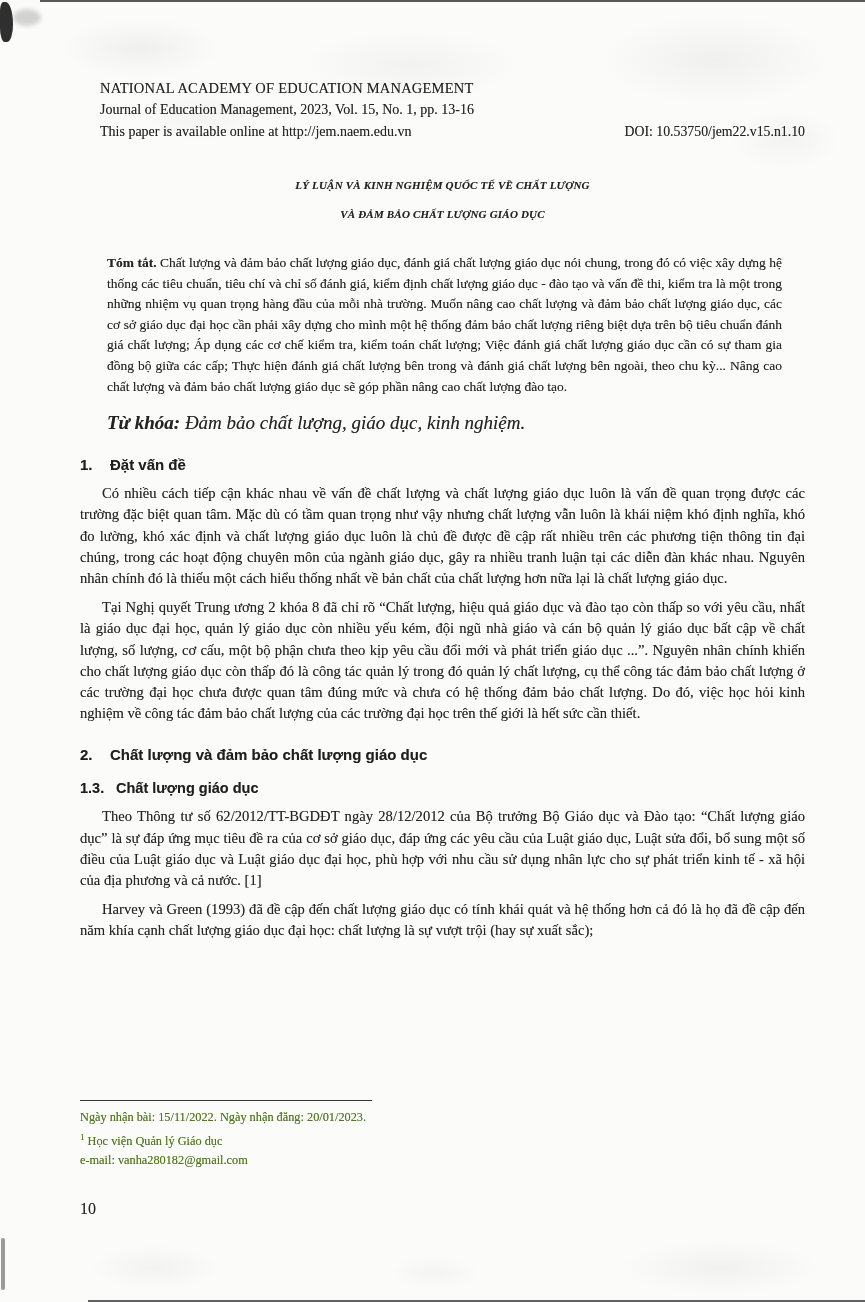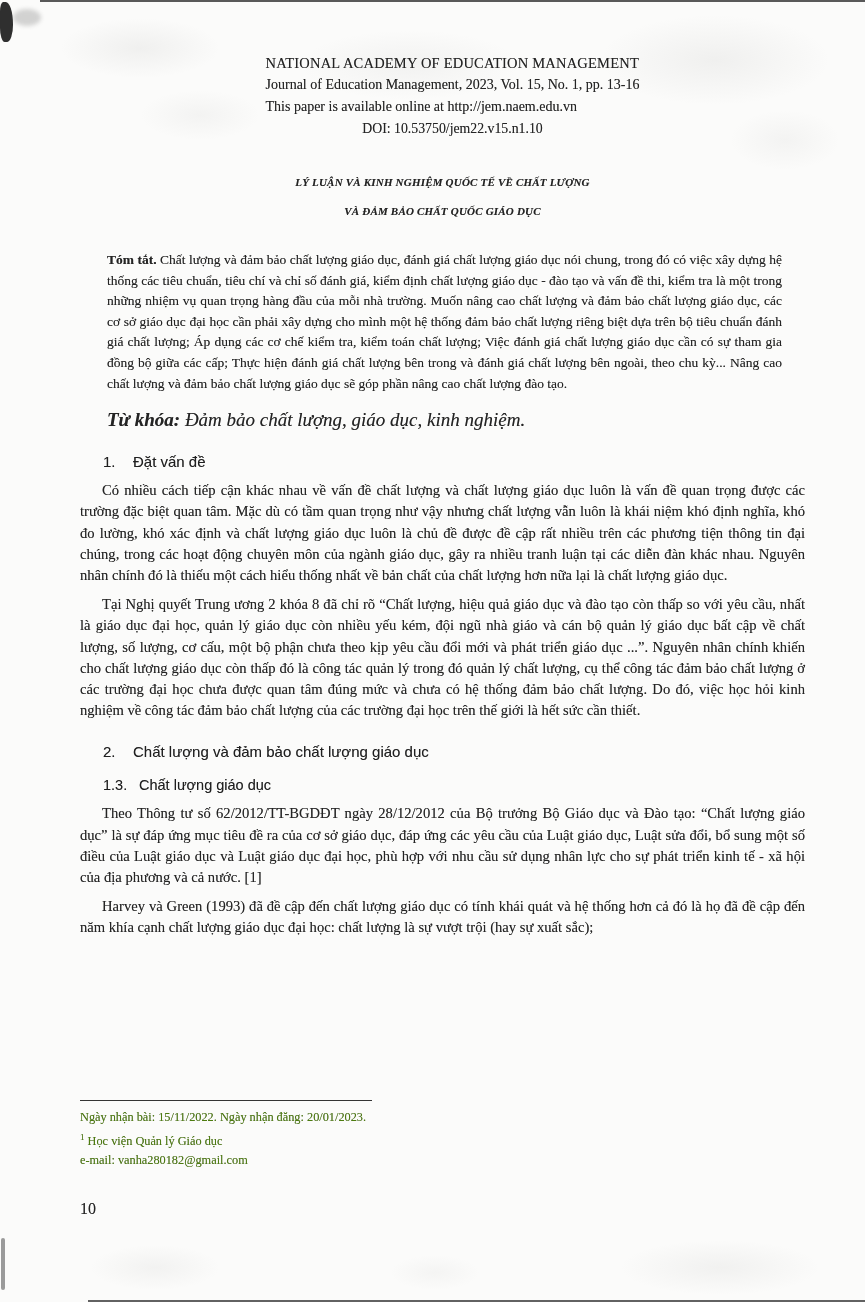--- a/index.html
+++ b/index.html
@@ -27,35 +27,35 @@
   .b3 { left:600px; top:15px; width:230px; height:90px; opacity:.10; }
   .b4 { left:140px; top:90px; width:120px; height:50px; opacity:.07; }
   .b5 { left:730px; top:110px; width:110px; height:60px; opacity:.07; }
   .b6 { left:90px; top:1245px; width:130px; height:45px; opacity:.08; }
   .b7 { left:620px; top:1240px; width:200px; height:55px; opacity:.09; }
   .b8 { left:390px; top:1255px; width:90px; height:35px; opacity:.06; }
 
   
   .content { position:relative; padding:0 60px 0 80px; }
 
-  .header-row { display:flex; justify-content:space-between; align-items:center; margin-top:52px; padding-left:20px;flex-direction:column; }
+  .header-row { display:flex; justify-content:space-between; align-items:flex-end; margin-top:77px; padding-left:20px; }
   .header-left { font-size:14px; line-height:22px; }
   .header-left .pub { font-size:14.5px; letter-spacing:.2px; }
   .doi { font-size:13.8px; line-height:22px; white-space:nowrap; }
 
   .title-block { margin-top:28px; text-align:center; font-weight:bold; font-size:11px; line-height:29px; letter-spacing:.2px;font-style:italic; }
   .author-line { margin-top:13px; text-align:center; font-size:15.5px; }
   .author-line sup { font-size:10px; }
 
   .abstract { margin:24px 23px 0 27px; font-size:13.5px; line-height:20.6px; text-align:justify; }
   .abstract .lbl { font-weight:bold; }
   .keywords { margin:15px 23px 0 27px; font-size:19px; font-style:italic; }
   .keywords .lbl { font-weight:bold; }
 
-  .sec-heading { margin-top:22px; font-family:"Liberation Sans", sans-serif; font-weight:normal; font-size:15px; color:#1f1f1f;margin-left:23px; }
+  .sec-heading { margin-top:22px; font-family:"Liberation Sans", sans-serif; font-weight:bold; font-size:15px; color:#1f1f1f; }
   .sec-heading .num { display:inline-block; min-width:30px; }
   .sec-heading.sub { font-size:14.5px; margin-top:17px; }
   .sec-heading.sub .num { min-width:36px; }
 
   .body-p { margin:8px 0 0 0; font-size:14.6px; line-height:21.2px; text-align:justify; text-indent:22px; }
   .first-after-heading { margin-top:10px; }
 
   .footnote { position:absolute; left:80px; top:1100px; width:700px; font-size:12.3px; line-height:19.5px; color:#4d7c0f; }
   .footnote-rule { width:292px; height:0; border-top:1.5px solid #343434; margin-bottom:7px; }
   .footnote sup { font-size:9px; }
@@ -87,21 +87,21 @@
       <div class="header-left txt">
         <div class="pub">NATIONAL ACADEMY OF EDUCATION MANAGEMENT</div>
         <div>Journal of Education Management, 2023, Vol. 15, No. 1, pp. 13-16</div>
         <div>This paper is available online at http://jem.naem.edu.vn</div>
       </div>
       <div class="doi txt">DOI: 10.53750/jem22.v15.n1.10</div>
     </div>
 
     <div class="title-block txt">
       <div>LÝ LUẬN VÀ KINH NGHIỆM QUỐC TẾ VỀ CHẤT LƯỢNG</div>
-      <div>VÀ ĐẢM BẢO CHẤT QUỐC GIÁO DỤC</div>
+      <div>VÀ ĐẢM BẢO CHẤT LƯỢNG GIÁO DỤC</div>
     </div>
 
     <div class="abstract txt"><span class="lbl">Tóm tắt.</span><span> Chất lượng và đảm bảo chất lượng giáo dục, đánh giá chất lượng giáo dục nói chung, trong đó có việc xây dựng hệ thống các tiêu chuẩn, tiêu chí và chỉ số đánh giá, kiểm định chất lượng giáo dục - đào tạo và vấn đề thi, kiểm tra là một trong những nhiệm vụ quan trọng hàng đầu của mỗi nhà trường. Muốn nâng cao chất lượng và đảm bảo chất lượng giáo dục, các cơ sở giáo dục đại học cần phải xây dựng cho mình một hệ thống đảm bảo chất lượng riêng biệt dựa trên bộ tiêu chuẩn đánh giá chất lượng; Áp dụng các cơ chế kiểm tra, kiểm toán chất lượng; Việc đánh giá chất lượng giáo dục cần có sự tham gia đồng bộ giữa các cấp; Thực hiện đánh giá chất lượng bên trong và đánh giá chất lượng bên ngoài, theo chu kỳ... Nâng cao chất lượng và đảm bảo chất lượng giáo dục sẽ góp phần nâng cao chất lượng đào tạo.</span></div>
 
     <div class="keywords txt"><span class="lbl">Từ khóa:</span><span> Đảm bảo chất lượng, giáo dục, kinh nghiệm.</span></div>
 
     <div class="sec-heading txt"><span class="num">1.</span><span>Đặt vấn đề</span></div>
     <p class="body-p first-after-heading txt">Có nhiều cách tiếp cận khác nhau về vấn đề chất lượng và chất lượng giáo dục luôn là vấn đề quan trọng được các trường đặc biệt quan tâm. Mặc dù có tầm quan trọng như vậy nhưng chất lượng vẫn luôn là khái niệm khó định nghĩa, khó đo lường, khó xác định và chất lượng giáo dục luôn là chủ đề được đề cập rất nhiều trên các phương tiện thông tin đại chúng, trong các hoạt động chuyên môn của ngành giáo dục, gây ra nhiều tranh luận tại các diễn đàn khác nhau. Nguyên nhân chính đó là thiếu một cách hiểu thống nhất về bản chất của chất lượng hơn nữa lại là chất lượng giáo dục.</p>
     <p class="body-p txt">Tại Nghị quyết Trung ương 2 khóa 8 đã chỉ rõ “Chất lượng, hiệu quả giáo dục và đào tạo còn thấp so với yêu cầu, nhất là giáo dục đại học, quản lý giáo dục còn nhiều yếu kém, đội ngũ nhà giáo và cán bộ quản lý giáo dục bất cập về chất lượng, số lượng, cơ cấu, một bộ phận chưa theo kịp yêu cầu đổi mới và phát triển giáo dục ...”. Nguyên nhân chính khiến cho chất lượng giáo dục còn thấp đó là công tác quản lý trong đó quản lý chất lượng, cụ thể công tác đảm bảo chất lượng ở các trường đại học chưa được quan tâm đúng mức và chưa có hệ thống đảm bảo chất lượng. Do đó, việc học hỏi kinh nghiệm về công tác đảm bảo chất lượng của các trường đại học trên thế giới là hết sức cần thiết.</p>
 

